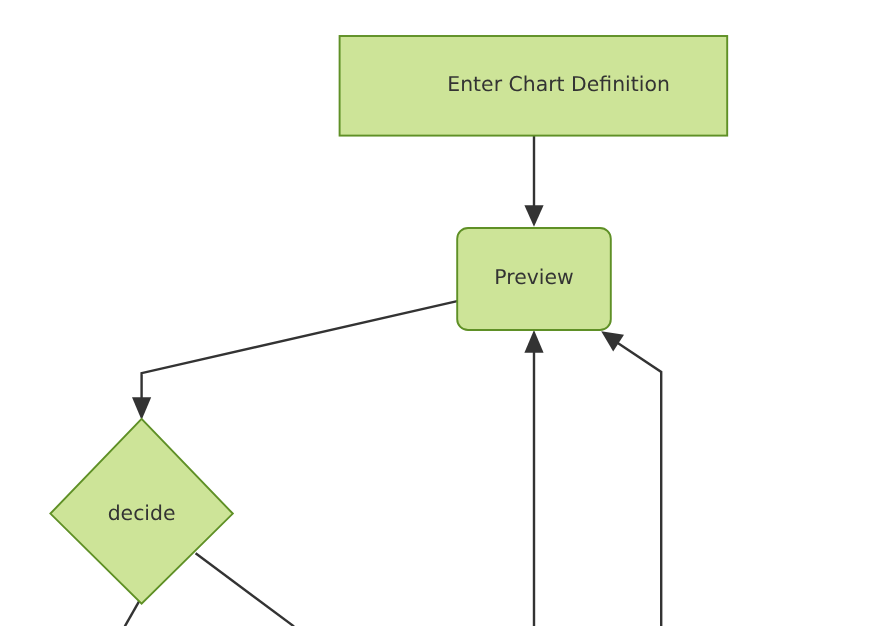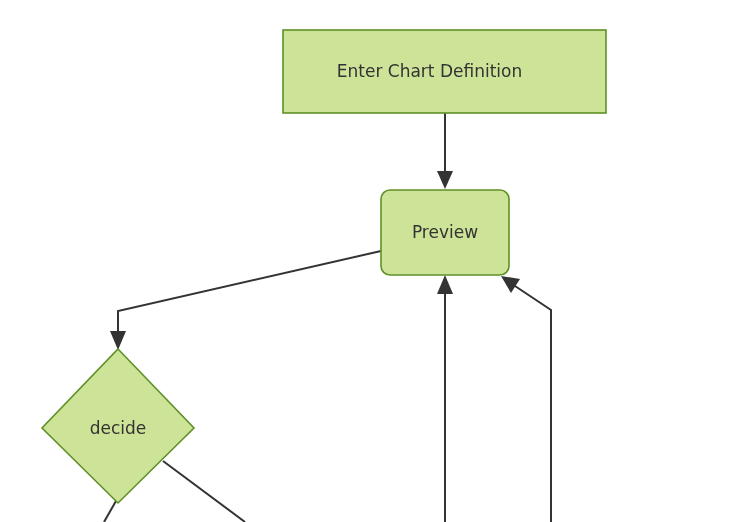--- a/index.html
+++ b/index.html
@@ -53,20 +53,21 @@
     line-height: 1.2;
     white-space: nowrap;
     text-align: center;
     pointer-events: none;
   }
   #label-enter-chart-definition {
     left: 283px;
     top: 30px;
     width: 293px;
     height: 83px;
+    padding-left: 36px;
   }
   #label-preview {
     left: 381px;
     top: 190px;
     width: 128px;
     height: 85px;
   }
   #label-decide {
     left: 42px;
     top: 388px;

